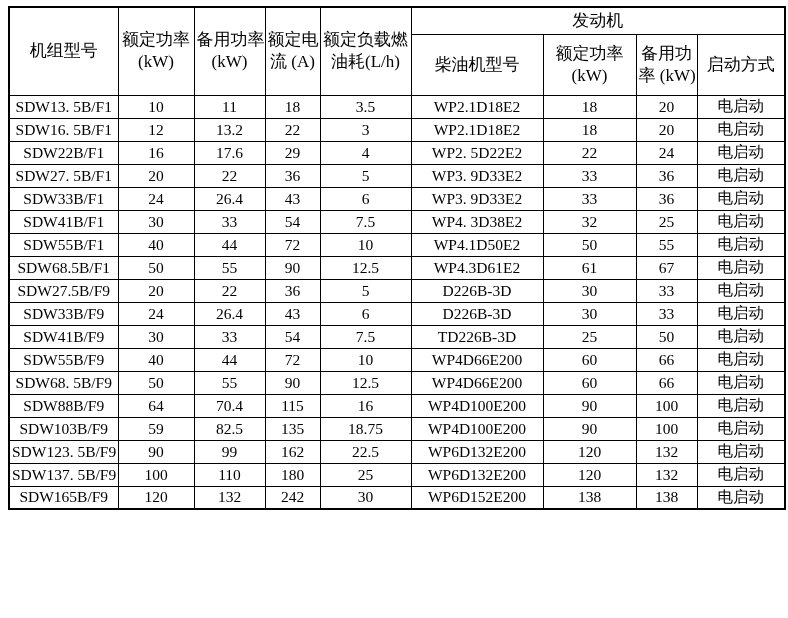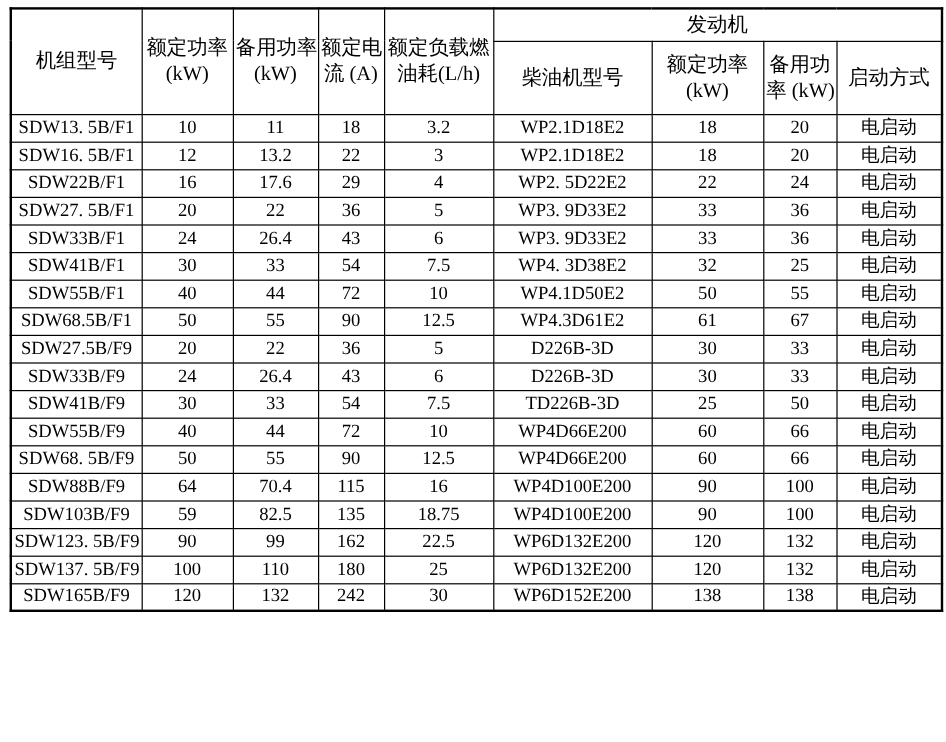--- a/index.html
+++ b/index.html
@@ -100,21 +100,21 @@
       </th>
       <th>启动方式</th>
     </tr>
   </thead>
   <tbody>
       <tr>
         <td>SDW13. 5B/F1</td>
         <td>10</td>
         <td>11</td>
         <td>18</td>
-        <td>3.2</td>
+        <td>3.5</td>
         <td>WP2.1D18E2</td>
         <td>18</td>
         <td>20</td>
         <td>电启动</td>
       </tr>
       <tr>
         <td>SDW16. 5B/F1</td>
         <td>12</td>
         <td>13.2</td>
         <td>22</td>

